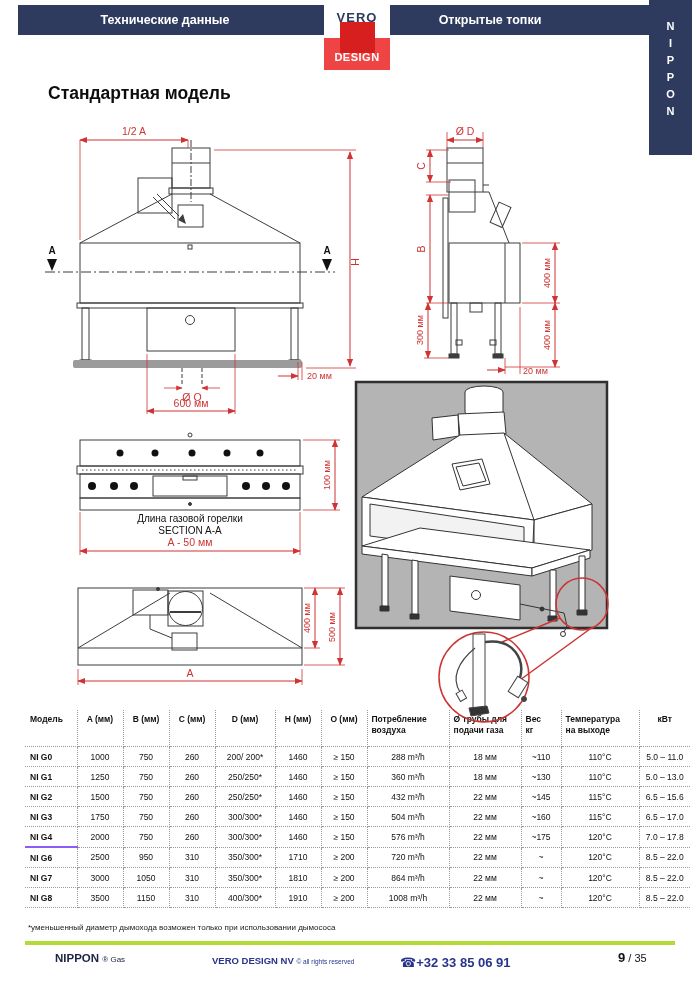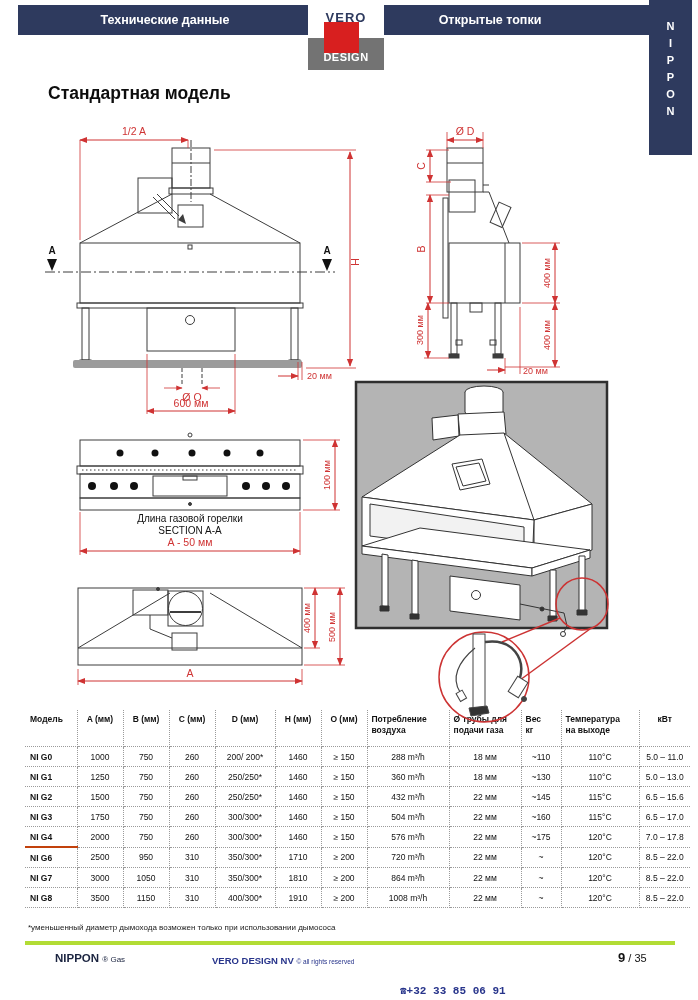--- a/index.html
+++ b/index.html
@@ -8,24 +8,24 @@
   
   .topbar{position:absolute;left:18px;top:5px;width:631px;height:30px;background:#2e3a5e;}
   .tab{position:absolute;top:5px;height:30px;line-height:30px;text-align:center;
        color:#fff;font-weight:bold;font-size:12.5px;}
   .tab-left{left:60px;width:210px;}
   .tab-right{left:390px;width:200px;}
   .nippon-bar{position:absolute;left:649px;top:0;width:43px;height:155px;background:#2e3a5e;
               display:flex;justify-content:center;}
   .nippon-text{writing-mode:vertical-rl;text-orientation:upright;color:#fff;font-weight:bold;
                font-size:11px;letter-spacing:5px;margin-top:20px;}
-  .logo{position:absolute;left:308px;top:5px;width:76px;height:65px;}
+  .logo{position:absolute;left:324px;top:5px;width:66px;height:65px;}
   .logo-top{height:33px;background:#fff;color:#2e3a5e;font-weight:bold;font-size:13px;
             text-align:center;line-height:26px;letter-spacing:1px;}
-  .logo-bottom{height:32px;background:#737373;color:#fff;font-weight:bold;font-size:11px;
+  .logo-bottom{height:32px;background:#ef4444;color:#fff;font-weight:bold;font-size:11px;
                text-align:center;display:flex;align-items:flex-end;justify-content:center;
                padding-bottom:7px;box-sizing:border-box;letter-spacing:0.5px;}
   .logo-red{position:absolute;left:16px;top:17px;width:35px;height:31px;background:#d81f1f;}
   .page-title{position:absolute;left:48px;top:83px;font-size:17.5px;font-weight:bold;color:#0d0d0d;}
   
   .drw{position:absolute;}
   .blk{stroke:#3d3d3d;stroke-width:1;fill:none;}
   .red{stroke:#cf3333;stroke-width:1;fill:none;}
   .redthin{stroke:#cf3333;stroke-width:0.8;fill:none;}
   text.dim{fill:#cf3333;font-size:9px;font-family:"Liberation Sans",sans-serif;}
@@ -38,29 +38,29 @@
   table.spec{border-collapse:collapse;width:665px;table-layout:fixed;font-size:8.5px;}
   table.spec th,table.spec td{border-right:1px dotted #9a9a9a;border-bottom:1px dotted #9a9a9a;
       padding:2px 1px;text-align:center;vertical-align:middle;color:#111;overflow:hidden;}
   table.spec th:last-child,table.spec td:last-child{border-right:none;}
   table.spec th{font-weight:bold;vertical-align:top;padding-top:4px;height:30px;line-height:1.25;}
   table.spec th:nth-child(8),table.spec th:nth-child(9),
   table.spec th:nth-child(10),table.spec th:nth-child(11){text-align:left;padding-left:4px;}
   table.spec th:first-child{text-align:left;padding-left:5px;}
   table.spec td{height:15px;}
   table.spec td.model{text-align:left;padding-left:5px;font-weight:bold;}
-  table.spec td.solid-sep{border-bottom:2px solid #c2410c;}
+  table.spec td.solid-sep{border-bottom:2px solid #8b5cf6;}
   
   .footnote{position:absolute;left:28px;top:923px;font-size:8px;color:#1a1a1a;text-align:center;}
   .green-rule{position:absolute;left:25px;top:941px;width:650px;height:4px;background:#b2dc35;}
   .f-brand{position:absolute;left:55px;top:952px;color:#1b2440;font-size:11.5px;font-weight:600;}
   .f-brand .suffix{font-size:8px;font-weight:normal;}
   .f-company{position:absolute;left:212px;top:955px;color:#27348b;font-size:9.5px;font-weight:bold;}
   .f-company .rights{font-size:6.5px;font-weight:normal;}
-  .f-phone{position:absolute;left:400px;top:984px;color:#27348b;font-size:11px;font-weight:bold;font-family:Liberation Mono, monospace;}
+  .f-phone{position:absolute;left:400px;top:955px;color:#27348b;font-size:13px;font-weight:bold;}
   .f-page{position:absolute;left:618px;top:950px;color:#111;font-size:11px;text-align:center;}
   .f-page .num{font-size:13px;font-weight:bold;}
 </style>
 </head>
 <body>
 
 <div class="page">
 
   <div class="topbar"></div>
   <div class="tab tab-left">Технические данные</div>

